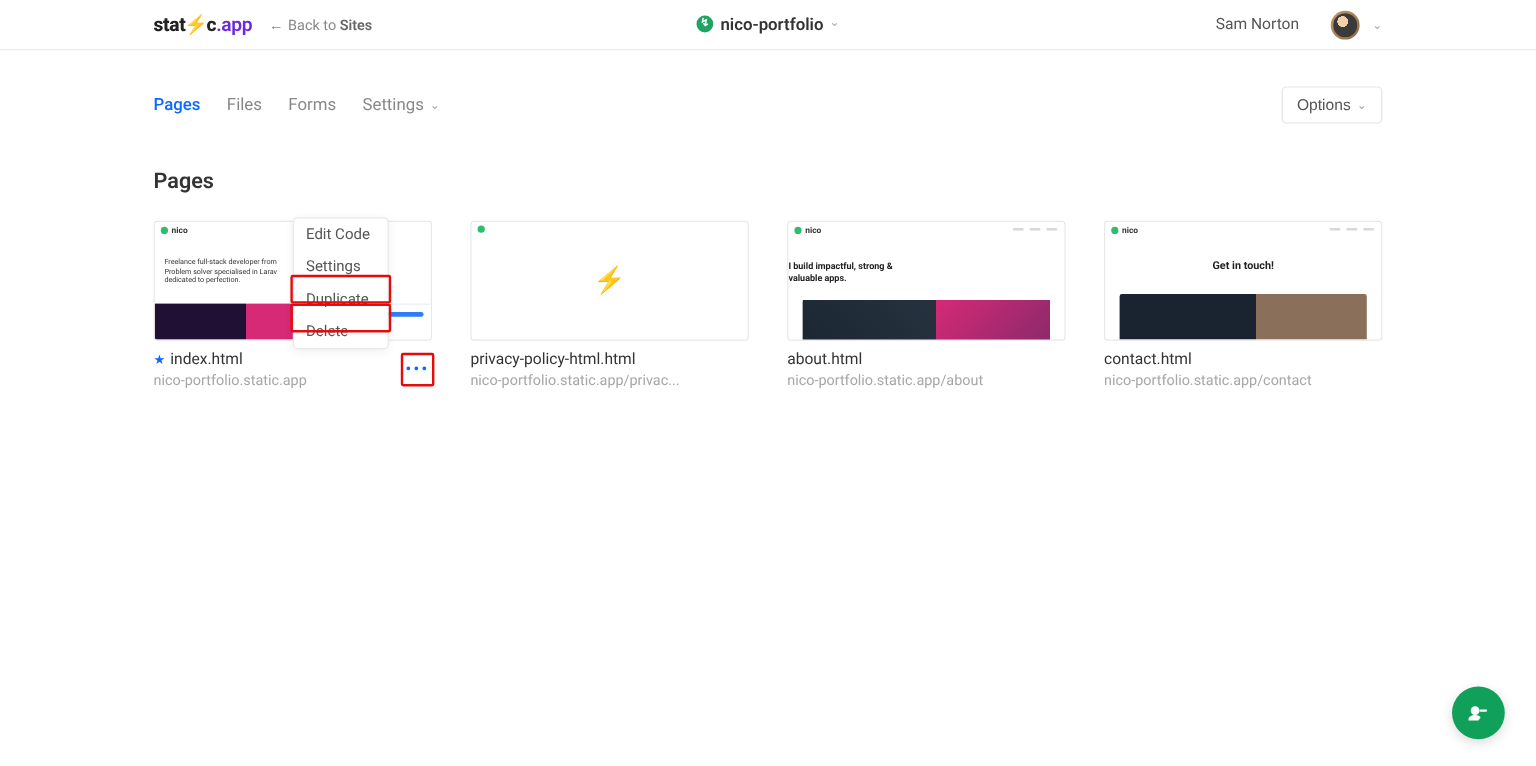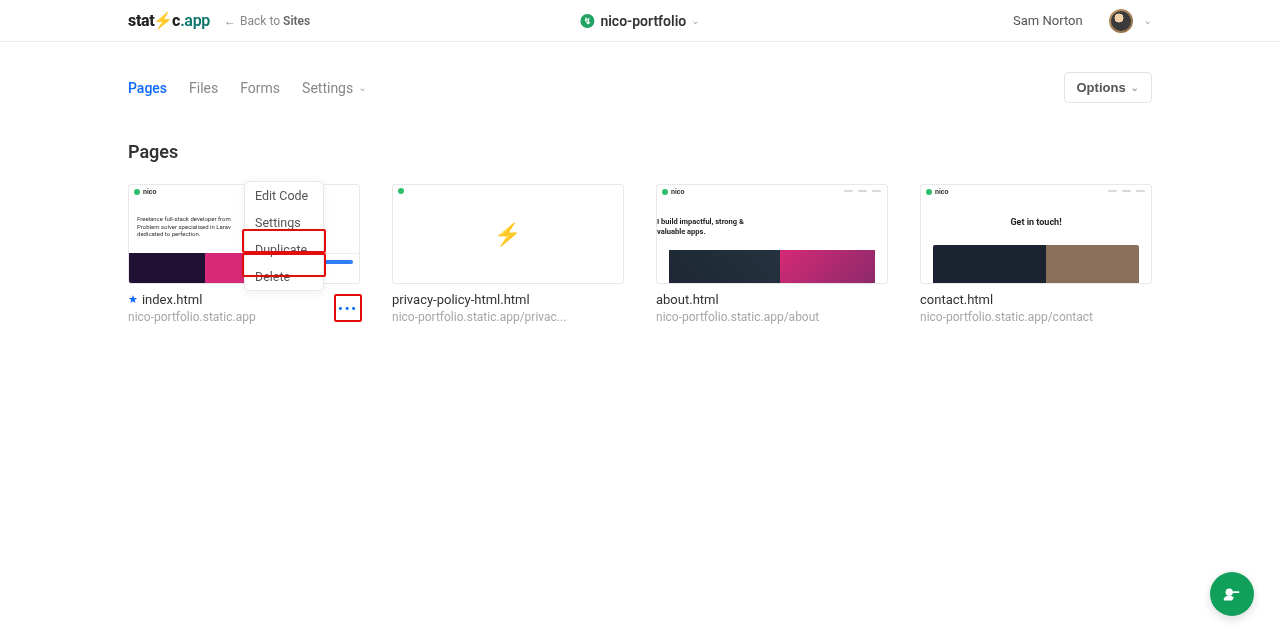--- a/index.html
+++ b/index.html
@@ -2,41 +2,41 @@
 <html><head>
   <meta charset="utf-8">
   <style>
     * { margin: 0; padding: 0; box-sizing: border-box; }
     body { font-family: -apple-system, BlinkMacSystemFont, "Segoe UI", Roboto, sans-serif; background: #fff; color: #333; font-size: 14px; }
     
     .topbar { border-bottom: 1px solid #eaeaea; height: 42px; display: flex; align-items: center; padding: 0 16px; }
     .topbar-inner { max-width: 1060px; width: 100%; margin: 0 auto; display: flex; align-items: center; padding: 0 18px; position: relative; }
     .logo { font-weight: 800; font-size: 16px; color: #222; letter-spacing: -0.3px; display: flex; align-items: center; }
     .logo .bolt { color: #1fa463; font-weight: 900; margin: 0 -1px; }
-    .logo .app { color: #0f766e; font-weight: 600; }
+    .logo .app { color: #6d28d9; font-weight: 600; }
     .back-link { color: #888; font-size: 12px; margin-left: 14px; display: flex; align-items: center; cursor: pointer; }
     .back-link .arrow { margin-right: 4px; }
     .back-link b { font-weight: 600; color: #666; margin-left: 3px; }
-    .site-select { position: absolute; left: 50%; transform: translateX(-50%); display: flex; align-items: center; cursor: pointer; }
+    .site-select { position: absolute; left: 50%; transform: translateX(-50%); display: flex; align-items: flex-start; cursor: pointer; }
     .site-select .dot { width: 14px; height: 14px; border-radius: 50%; background: #1fa463; display: flex; align-items: center; justify-content: center; margin-right: 6px; }
     .site-select .dot::after { content: "↯"; color: #fff; font-size: 9px; font-weight: bold; }
     .site-select .name { font-weight: 600; color: #333; font-size: 14px; }
     .user-block { position: absolute; right: 18px; display: flex; align-items: center; cursor: pointer; }
     .user-block .uname { font-size: 13px; color: #555; margin-right: 26px; }
     .avatar { width: 24px; height: 24px; border-radius: 50%; background: linear-gradient(135deg,#c29968,#8b6942); margin-right: 6px; position: relative; overflow: hidden; }
     .avatar::after { content: ""; position: absolute; inset: 2px; border-radius: 50%; background: radial-gradient(circle at 40% 35%, #f0d0a8 25%, transparent 26%), #3a3a3a; }
     
     .container { max-width: 1060px; margin: 16px auto; padding: 0 18px; }
     
     .tabs-row { display: flex; align-items: center; margin-top: 30px; }
     .tabs { display: flex; gap: 22px; }
     .tab { color: #888; font-size: 14px; cursor: pointer; display: flex; align-items: center; }
     .tab.active { color: #0b69ff; font-weight: 500; }
     .spacer { flex: 1; }
-    .options-btn { border: 1px solid #e3e3e3; border-radius: 4px; padding: 7px 12px; font-size: 13px; color: #555; background: #fff; cursor: pointer; display: flex; align-items: center; font-weight: bold; }
+    .options-btn { border: 1px solid #e3e3e3; border-radius: 4px; padding: 7px 12px; font-size: 13px; color: #555; background: #fff; cursor: pointer; display: flex; align-items: center; }
     
     .section-title { font-size: 18px; font-weight: 600; margin-top: 38px; margin-bottom: 22px; color: #333; }
     
     .cards { display: grid; grid-template-columns: repeat(4, 1fr); gap: 32px; }
     .card { position: relative; }
     .thumb { border: 1px solid #e8e8e8; border-radius: 3px; height: 100px; background: #fff; overflow: hidden; position: relative; cursor: pointer; }
     .thumb-head { position: absolute; top: 3px; left: 5px; display: flex; align-items: center; gap: 3px; }
     .thumb-dot { width: 6px; height: 6px; border-radius: 50%; background: #2cbe6a; }
     .thumb-nico { font-size: 7px; font-weight: 700; color: #333; }
     .thumb-nav { position: absolute; top: 5px; right: 6px; display: flex; gap: 5px; }

